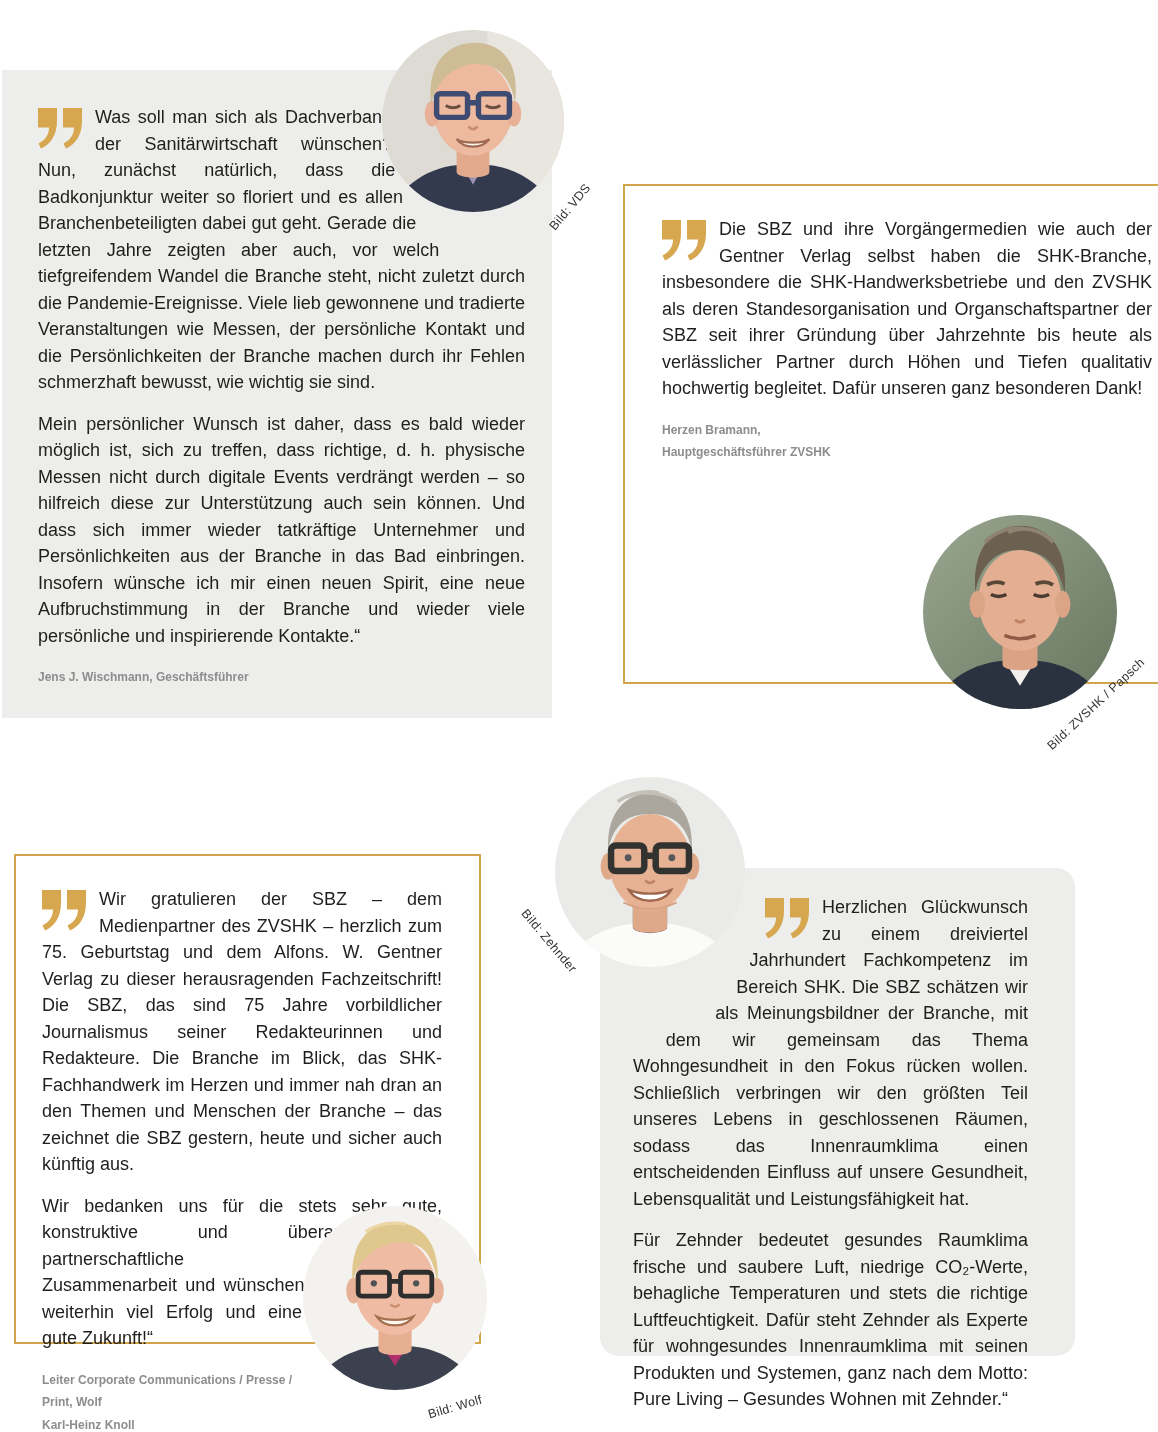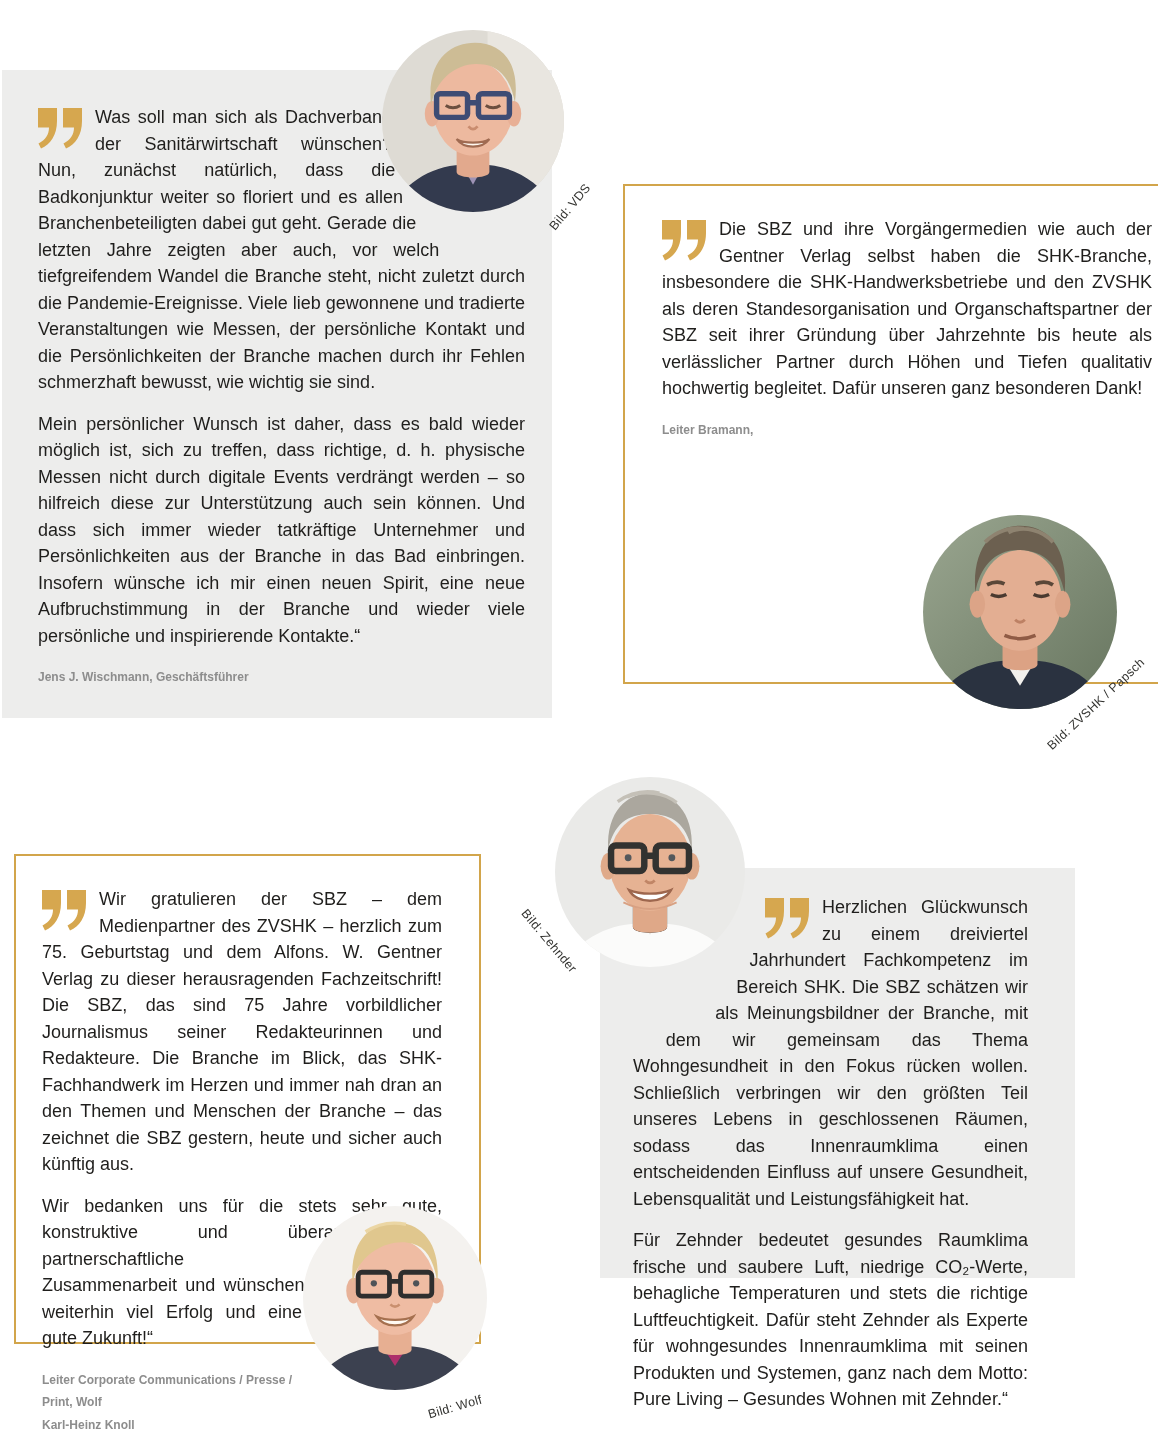--- a/index.html
+++ b/index.html
@@ -44,21 +44,21 @@
   .portrait svg{display:block;width:100%;height:100%;}
   .credit{
     position:absolute;z-index:4;
     font-size:12.5px;color:#333330;letter-spacing:.3px;
     white-space:nowrap;
   }
   
   #box-vds   {left:2px;  top:70px;  width:550px;height:648px;padding:34px 27px 0 36px;}
   #box-zvshk {left:623px;top:184px; width:569px;height:500px;padding:30px 38px 0 37px;}
   #box-wolf  {left:14px; top:834px; width:467px;height:490px;padding:30px 37px 0 26px;margin-top:20px;}
-  #box-zehnder{left:600px;top:868px;width:475px;height:410px;padding:26px 47px 0 33px;}
+  #box-zehnder{left:600px;top:868px;width:475px;height:488px;padding:26px 47px 0 33px;border-radius:19px;}
 </style>
 </head>
 <body>
 
 <div class="page">
 
   <section class="qbox gray" id="box-vds">
     <p>
       <span class="wrapR1"></span><svg class="qglyph" width="46" height="43" viewBox="0 0 46 43">
           <g fill="#D6A74F">
@@ -76,21 +76,22 @@
   <section class="qbox framed" id="box-zvshk">
     <p>
       <svg class="qglyph" width="46" height="43" viewBox="0 0 46 43">
           <g fill="#D6A74F">
             <path d="M0,0 H19 V13 C19,27 12.5,36.5 3,40.5 L0.5,35.5 C7.5,32 11,26.5 11,19.5 H0 Z"></path>
             <path d="M25,0 H44 V13 C44,27 37.5,36.5 28,40.5 L25.5,35.5 C32.5,32 36,26.5 36,19.5 H25 Z"></path>
           </g>
         </svg><span>Die SBZ und ihre Vorgängermedien wie auch der Gentner Verlag selbst haben die SHK-Branche, insbesondere die SHK-Handwerksbetriebe und den ZVSHK als deren Standesorganisation und Organschaftspartner der SBZ seit ihrer Gründung über Jahrzehnte bis heute als verlässlicher Partner durch Höhen und Tiefen qualitativ hochwertig begleitet. Dafür unseren ganz besonderen Dank!</span>
     </p>
     <div class="attrib">
-      <div>Leiter Bramann,</div>
+      <div>Herzen Bramann,</div>
+      <div>Hauptgeschäftsführer ZVSHK</div>
     </div>
   </section>
 
   <section class="qbox framed" id="box-wolf">
     <p>
       <svg class="qglyph" width="46" height="43" viewBox="0 0 46 43">
           <g fill="#D6A74F">
             <path d="M0,0 H19 V13 C19,27 12.5,36.5 3,40.5 L0.5,35.5 C7.5,32 11,26.5 11,19.5 H0 Z"></path>
             <path d="M25,0 H44 V13 C44,27 37.5,36.5 28,40.5 L25.5,35.5 C32.5,32 36,26.5 36,19.5 H25 Z"></path>
           </g>

